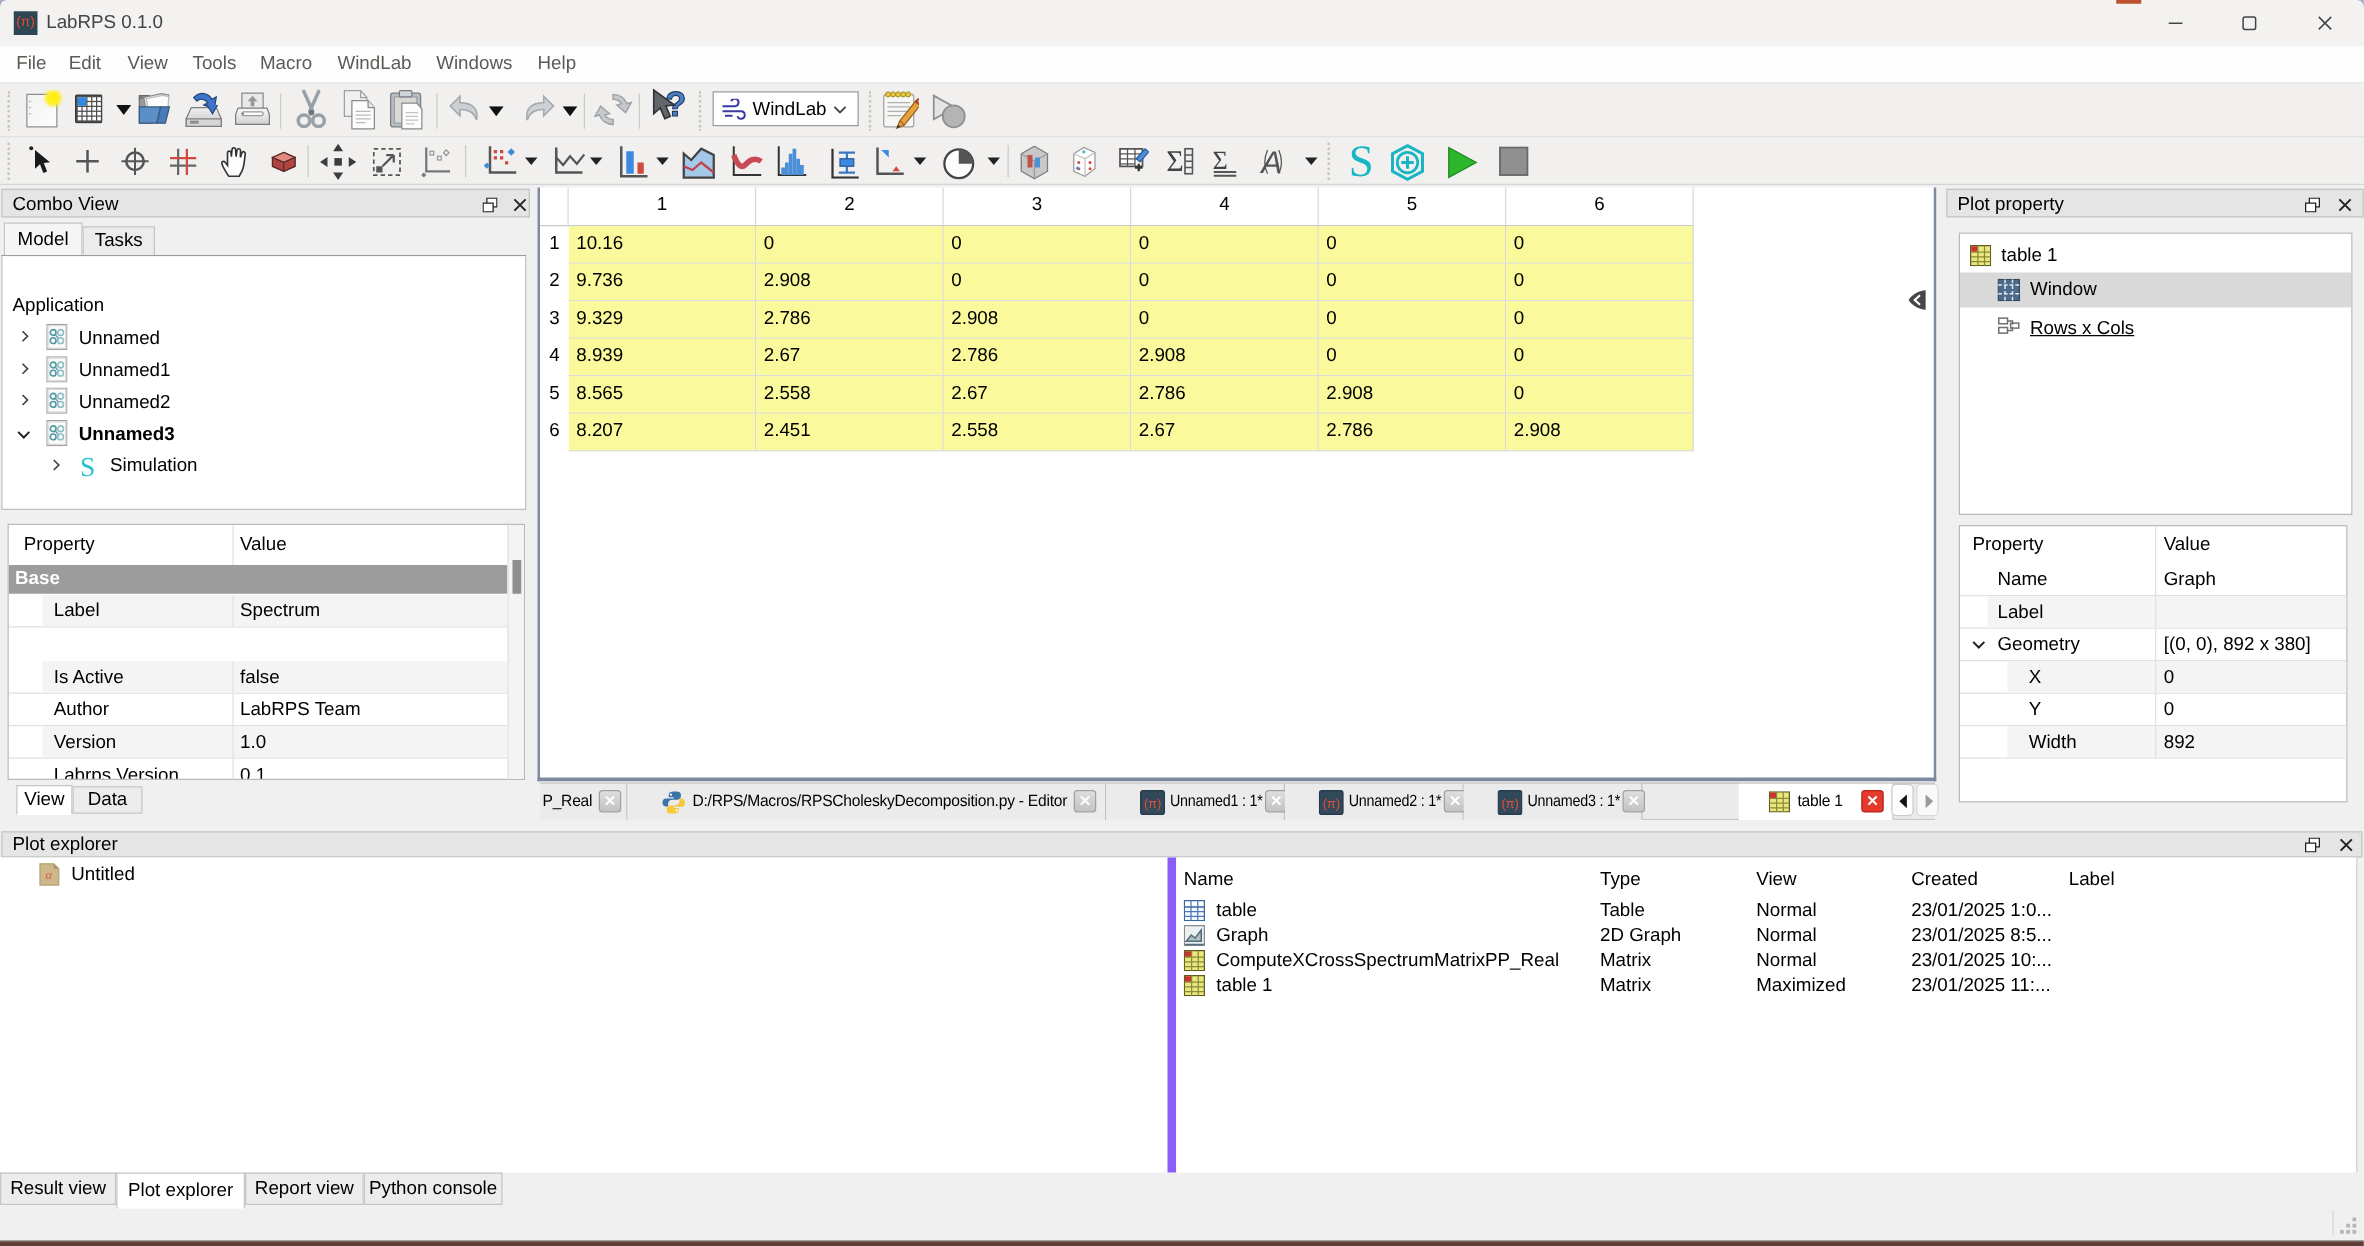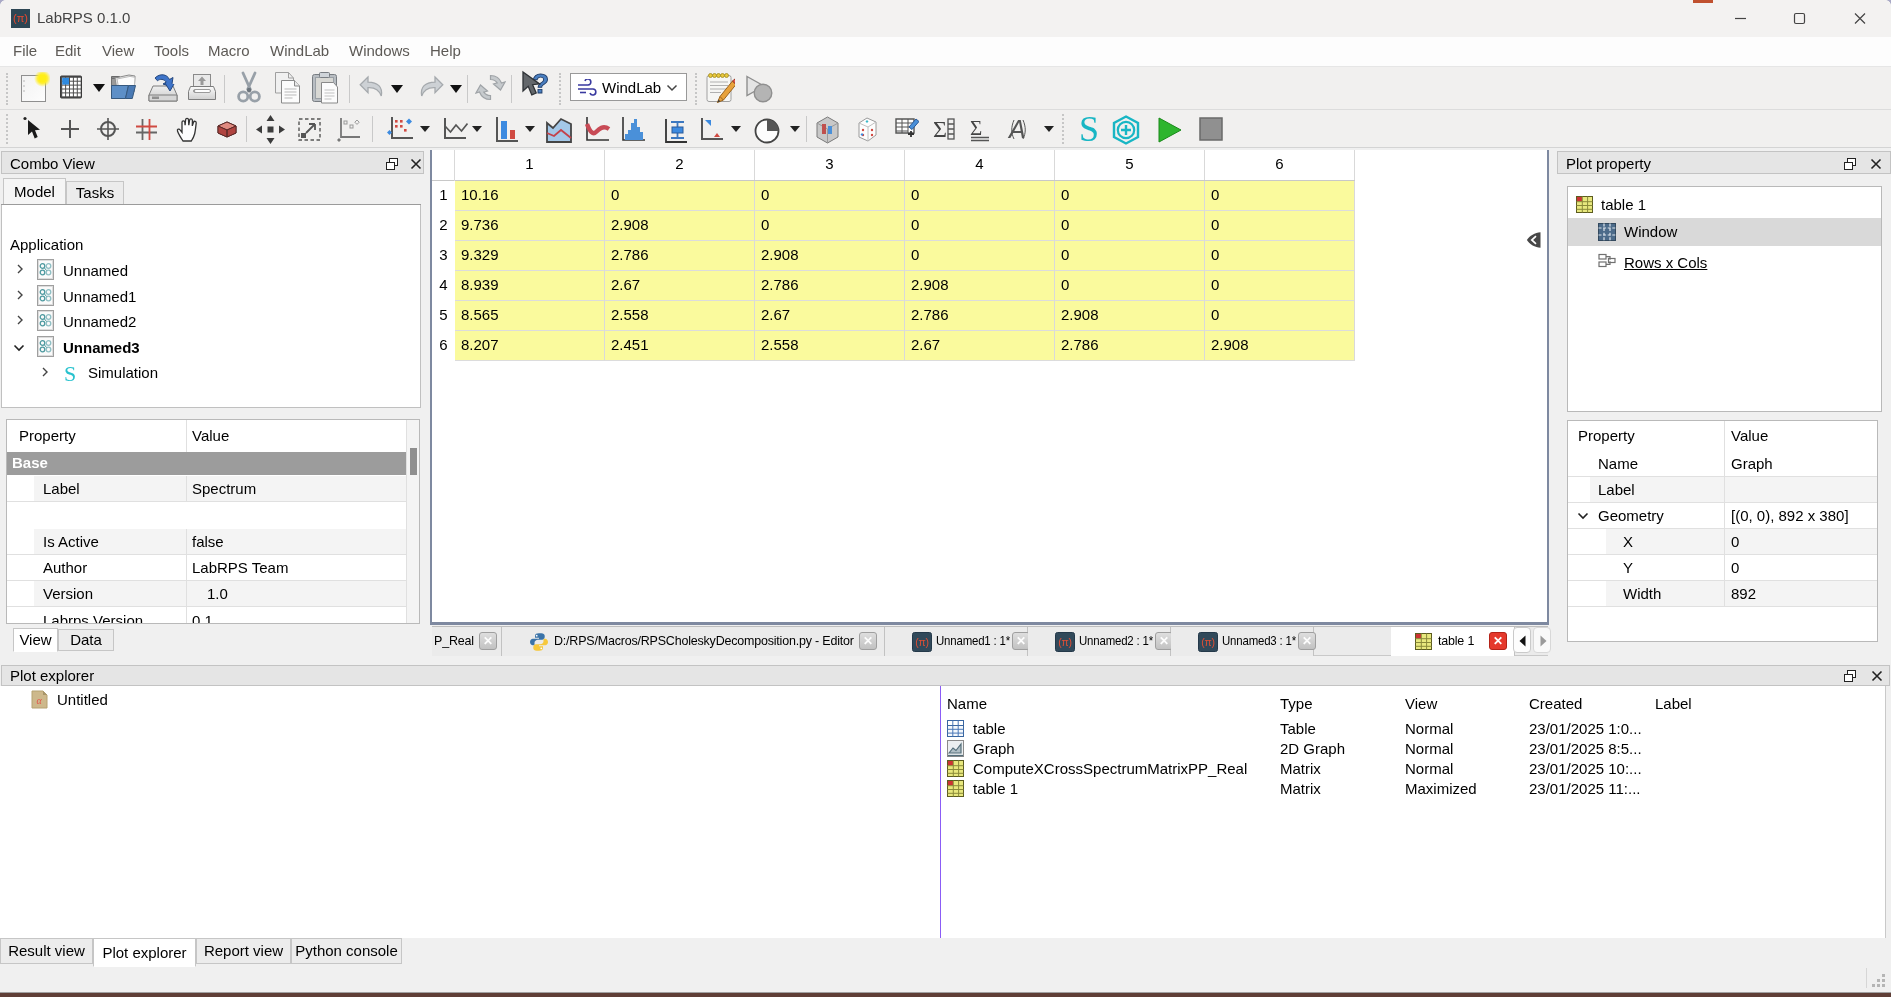--- a/index.html
+++ b/index.html
@@ -532,21 +532,21 @@
     <div class="abs" style="left:179px;top:0;width:1px;height:25px;background:#e0e0e0;"></div>
   </div>
   <div class="prow" style="left:0;top:135px;width:399px;height:26px;">
     <span class="abs" style="left:36px;top:4px;">Author</span>
       <span class="abs" style="left:185px;top:4px;">LabRPS Team</span>
     <div class="abs" style="left:179px;top:0;width:1px;height:25px;background:#e0e0e0;"></div>
   </div>
   <div class="prow" style="left:0;top:161px;width:399px;height:26px;">
     <div class="abs shade" style="left:27px;top:0;width:372px;height:25px;"></div>
     <span class="abs" style="left:36px;top:4px;">Version</span>
-      <span class="abs" style="left:200px;top:4px;">1.0</span>
+      <span class="abs" style="left:185px;top:4px;">1.0</span>
     <div class="abs" style="left:179px;top:0;width:1px;height:25px;background:#e0e0e0;"></div>
   </div>
   <div class="prow" style="left:0;top:187px;width:399px;height:18px;border-bottom:none;">
     <span class="abs" style="left:36px;top:5px;">Labrps Version</span>
       <span class="abs" style="left:185px;top:5px;">0.1</span>
     <div class="abs" style="left:179px;top:0;width:1px;height:18px;background:#e0e0e0;"></div>
   </div>
 
   <div class="abs" style="right:0;top:0;width:13px;height:203px;background:#f4f4f4;border-left:1px solid #e0e0e0;">
     <div class="abs" style="left:3px;top:28px;width:7px;height:27px;background:#8f8f8f;"></div>
@@ -739,21 +739,21 @@
 <div class="dockhdr" style="left:1px;top:665px;width:1889px;height:21px;">
   <div class="t" style="top:1px;">Plot explorer</div>
   <svg class="float-ico" style="left:1842px;top:4px;" viewBox="0 0 12 12">
       <rect x="3.5" y="0.5" width="8" height="7" fill="#fff" stroke="#222"></rect>
       <rect x="0.5" y="4.5" width="8" height="7" fill="#fff" stroke="#222"></rect>
     </svg>
   <svg class="abs" style="left:1869px;top:4px;" width="12" height="12" viewBox="0 0 12 12">
       <path d="M1.5 1.5l9 9M10.5 1.5l-9 9" stroke="#222" stroke-width="1.6"></path>
     </svg>
 </div>
-<div class="abs white" style="left:0;top:686px;width:941px;height:252px;border-right:1px solid #8b5cf6;">
+<div class="abs white" style="left:0;top:686px;width:941px;height:252px;border-right:7px solid #8b5cf6;">
  <svg class="abs alico" style="left:31px;top:4px;" width="17" height="19" viewBox="0 0 17 19">
       <use href="#s-al"></use>
     </svg>
  <span class="abs" style="left:57px;top:5px;">Untitled</span>
 </div>
 <div class="abs white" style="left:941px;top:686px;width:945px;height:252px;border-right:1px solid #c9c9c9;">
  <div class="abs" style="left:6px;top:9px;">Name</div>
  <div class="abs" style="left:339px;top:9px;">Type</div>
  <div class="abs" style="left:464px;top:9px;">View</div>
  <div class="abs" style="left:588px;top:9px;">Created</div>

